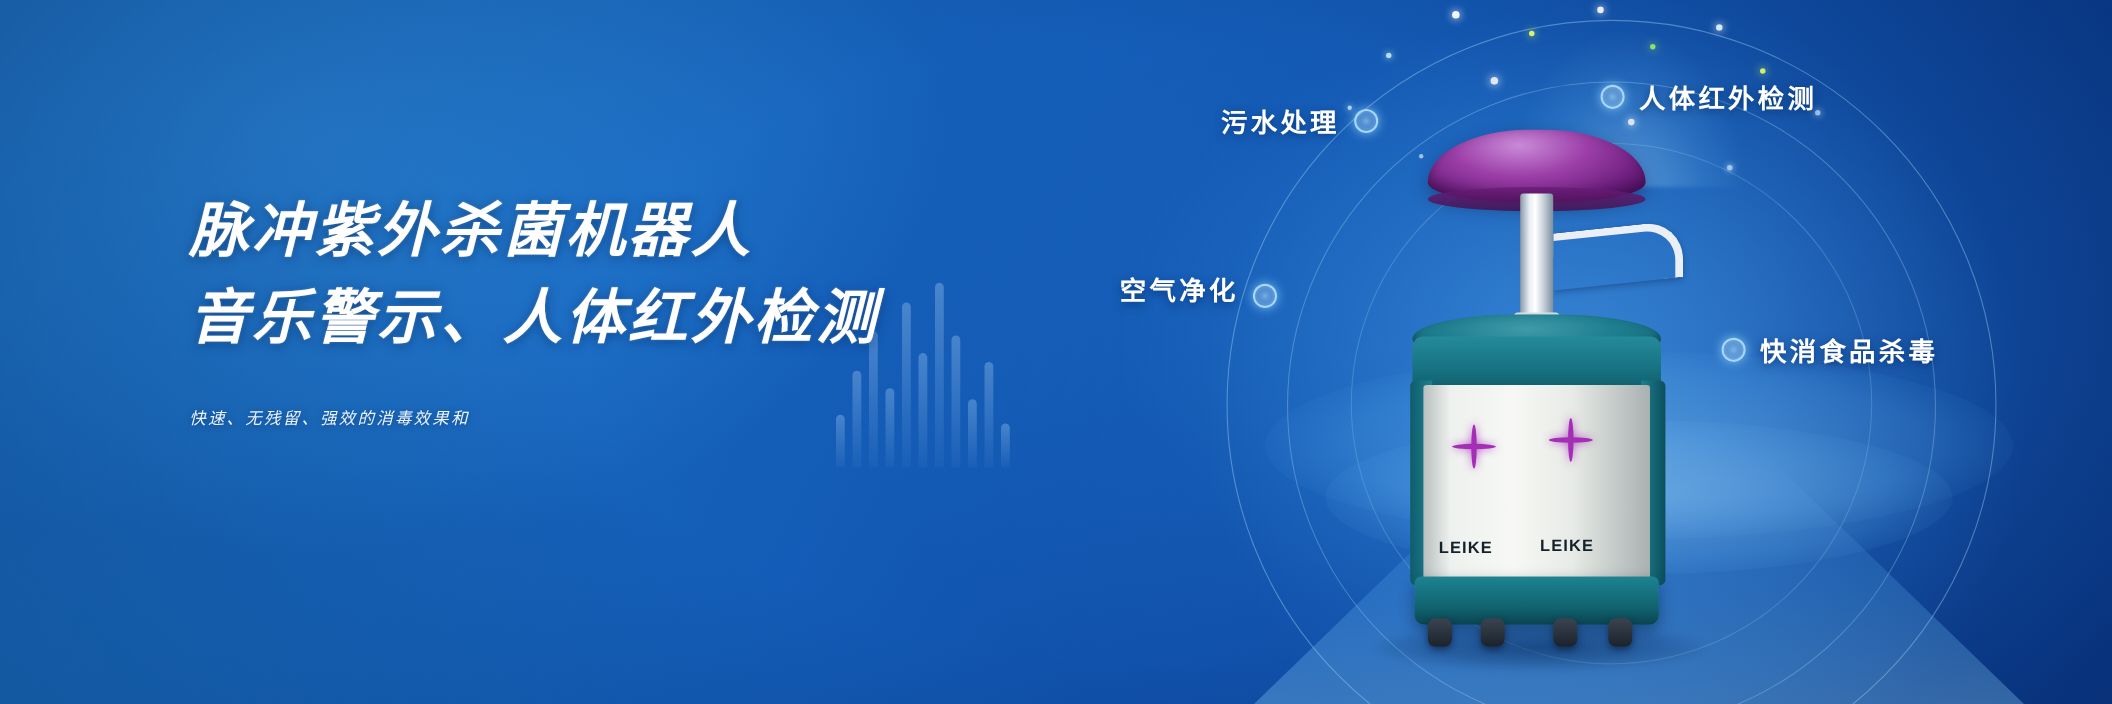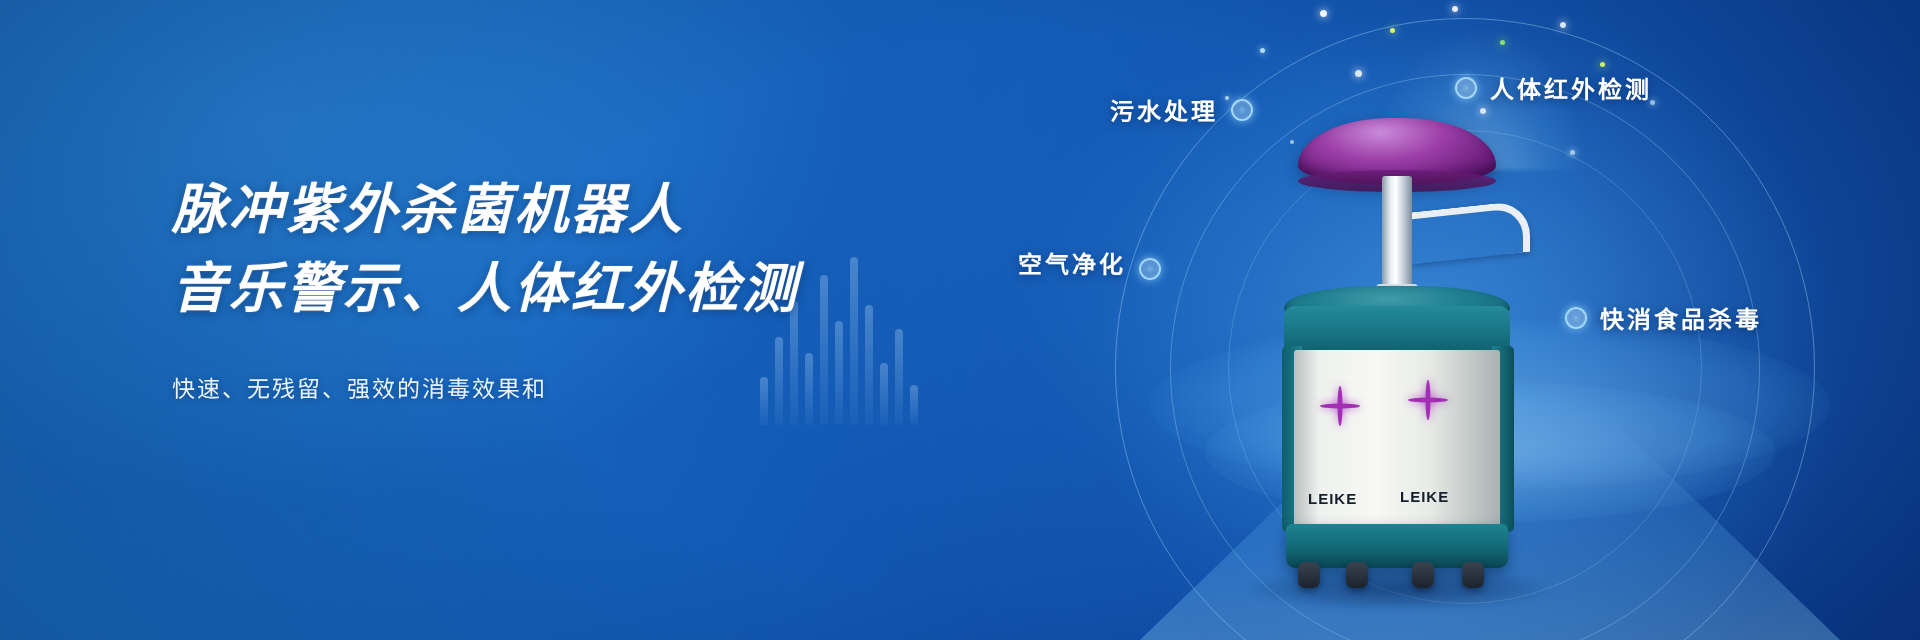--- a/index.html
+++ b/index.html
@@ -78,22 +78,22 @@
   .copy{ position:absolute; left:172px; top:175px; width:760px; }
   .title-1,.title-2{
     color:#ffffff; font-weight:700; letter-spacing:3px; line-height:1.32;
     font-size:54px; white-space:nowrap;
     text-shadow:0 2px 10px rgba(3,40,95,.55), 0 0 2px rgba(255,255,255,.35);
     font-style:italic;
   }
   .title-2{ margin-top:8px; }
   .sub{ margin-top:40px; }
   .sub-line{
-    color:#eaf4ff; font-size:23px; letter-spacing:2px; line-height:2.05;
-    white-space:nowrap; text-shadow:0 1px 6px rgba(3,40,95,.5);
+    color:#eaf4ff; font-size:15px; letter-spacing:2px; line-height:2.05;
+    white-space:nowrap; text-shadow:0 1px 6px rgba(3,40,95,.5);font-style:italic;
   }
 
   
   .callout{ position:absolute; display:flex; align-items:center; gap:13px; white-space:nowrap; }
   .callout .lbl{
     color:#ffffff; font-size:24px; font-weight:700; letter-spacing:3px;
     text-shadow:0 2px 8px rgba(3,40,95,.65);
   }
   .node{
     width:22px; height:22px; border-radius:50%;

